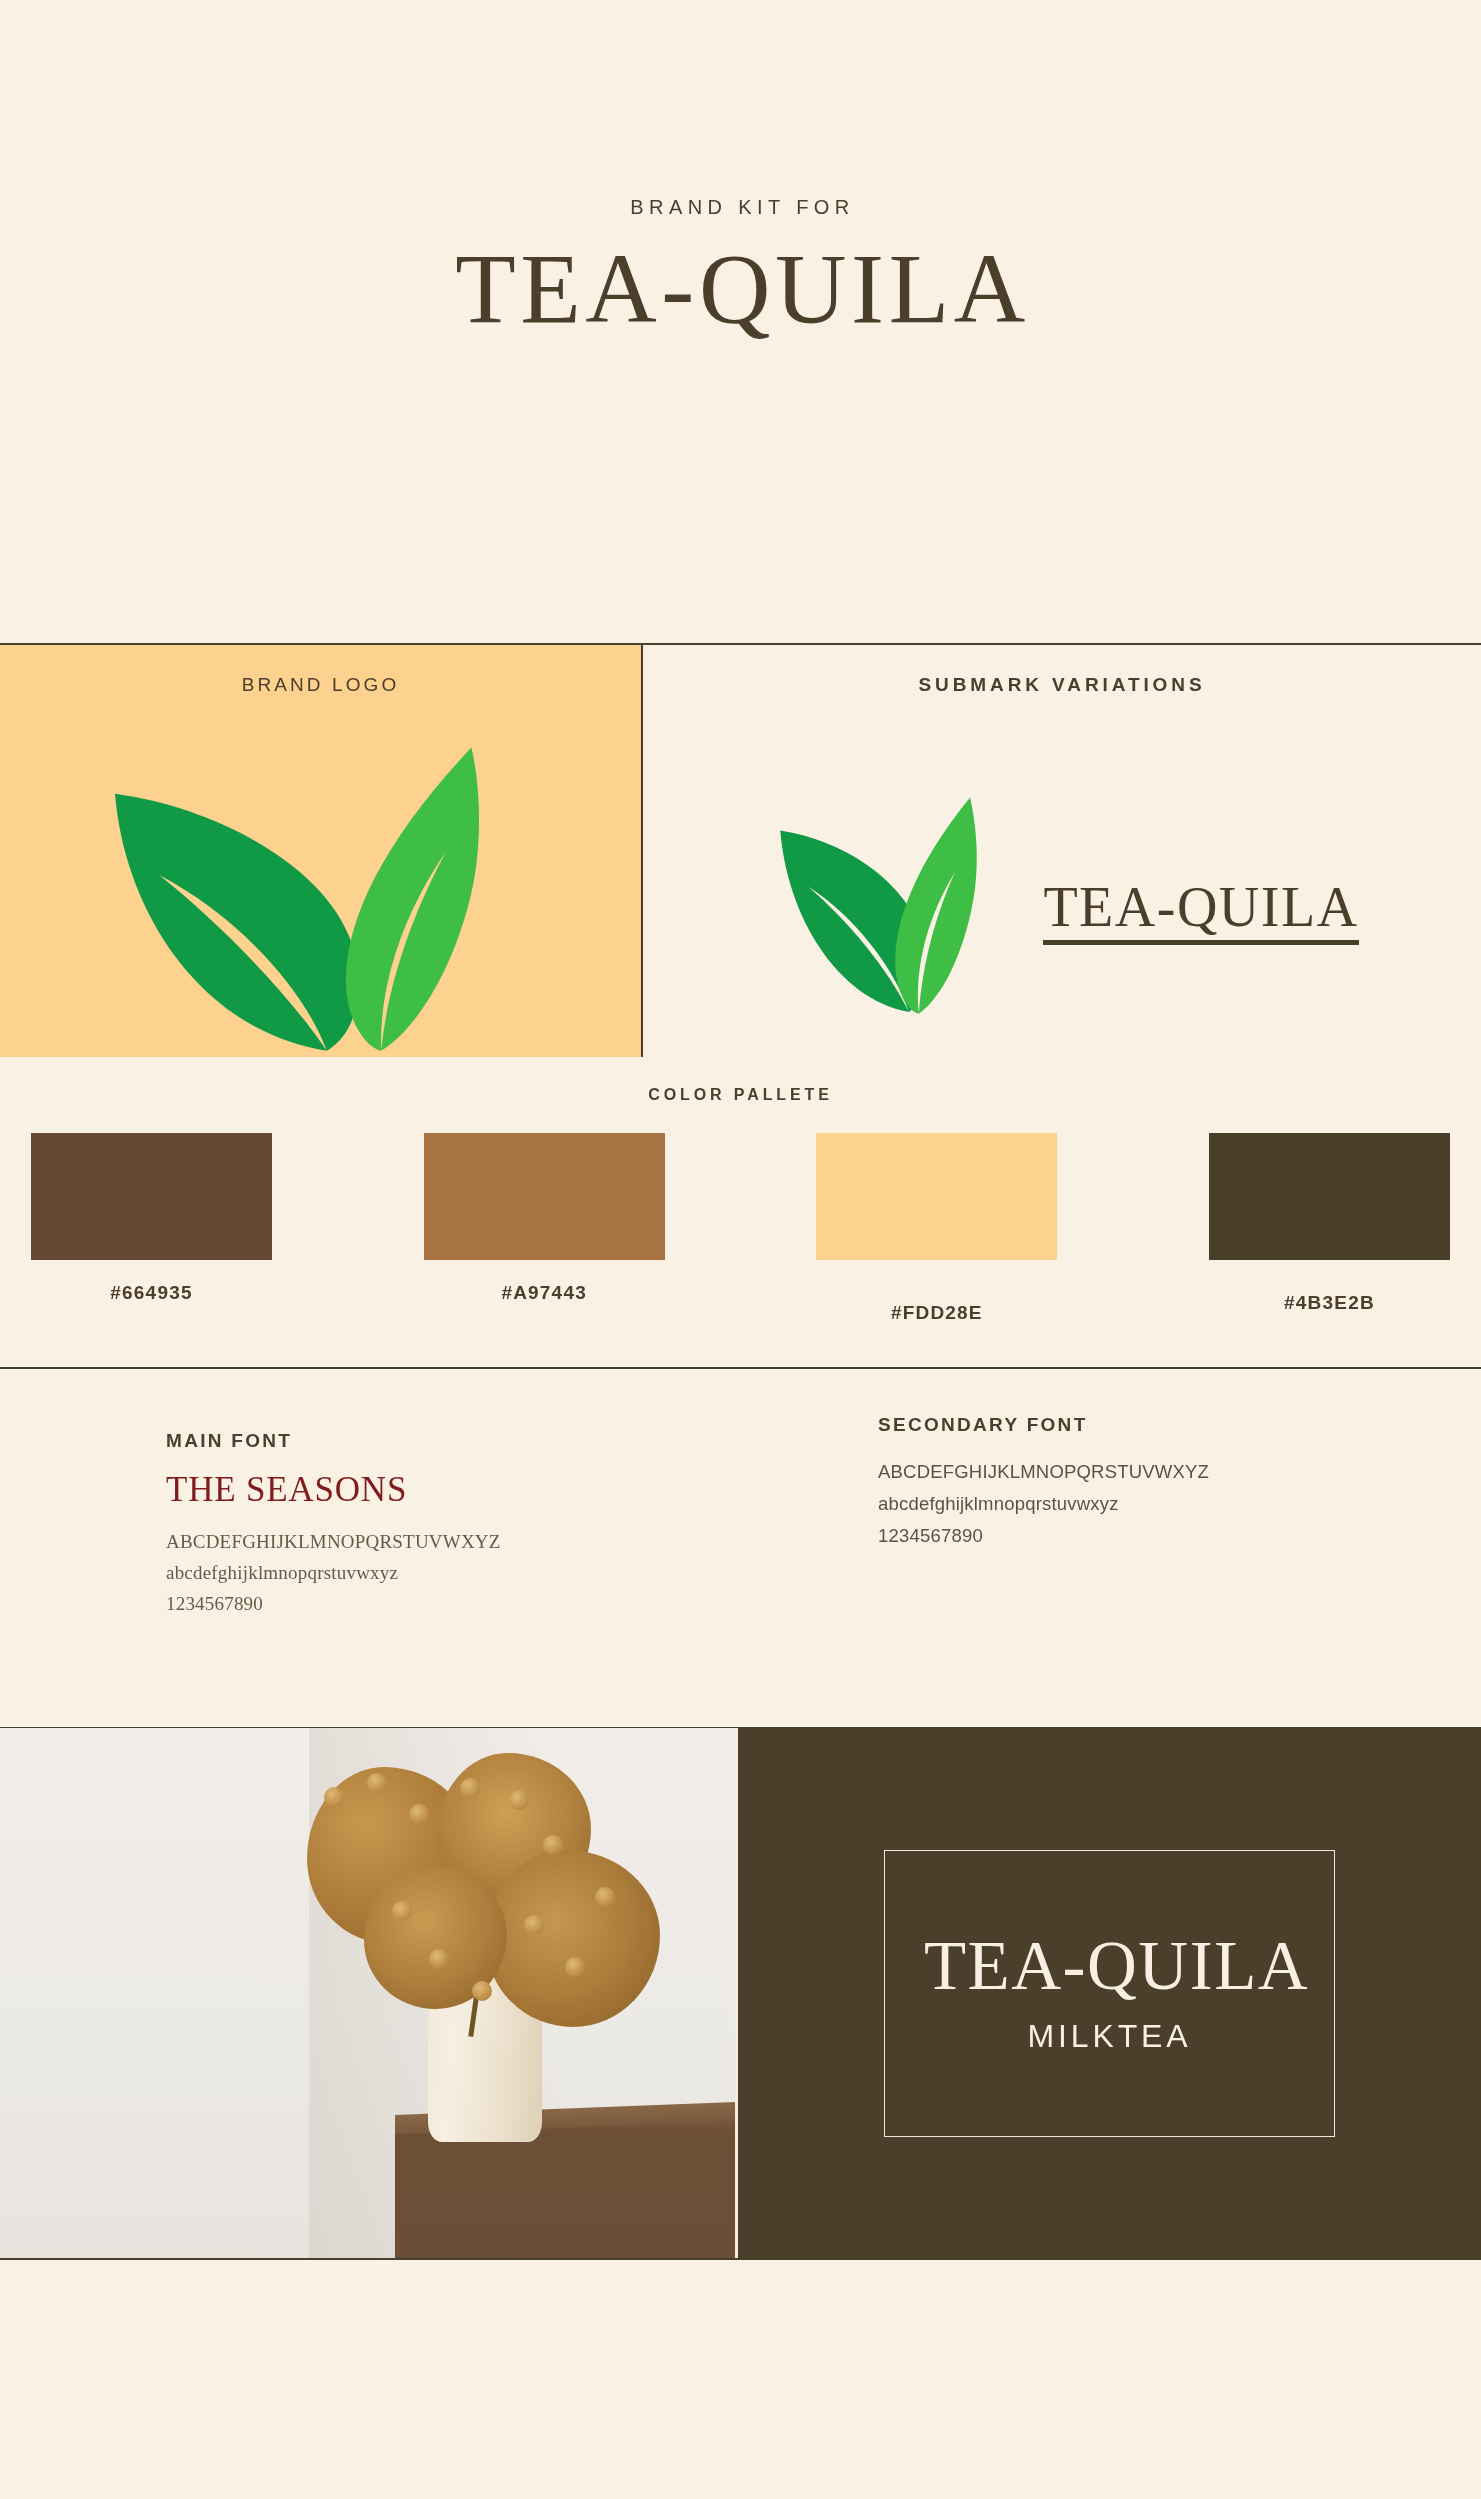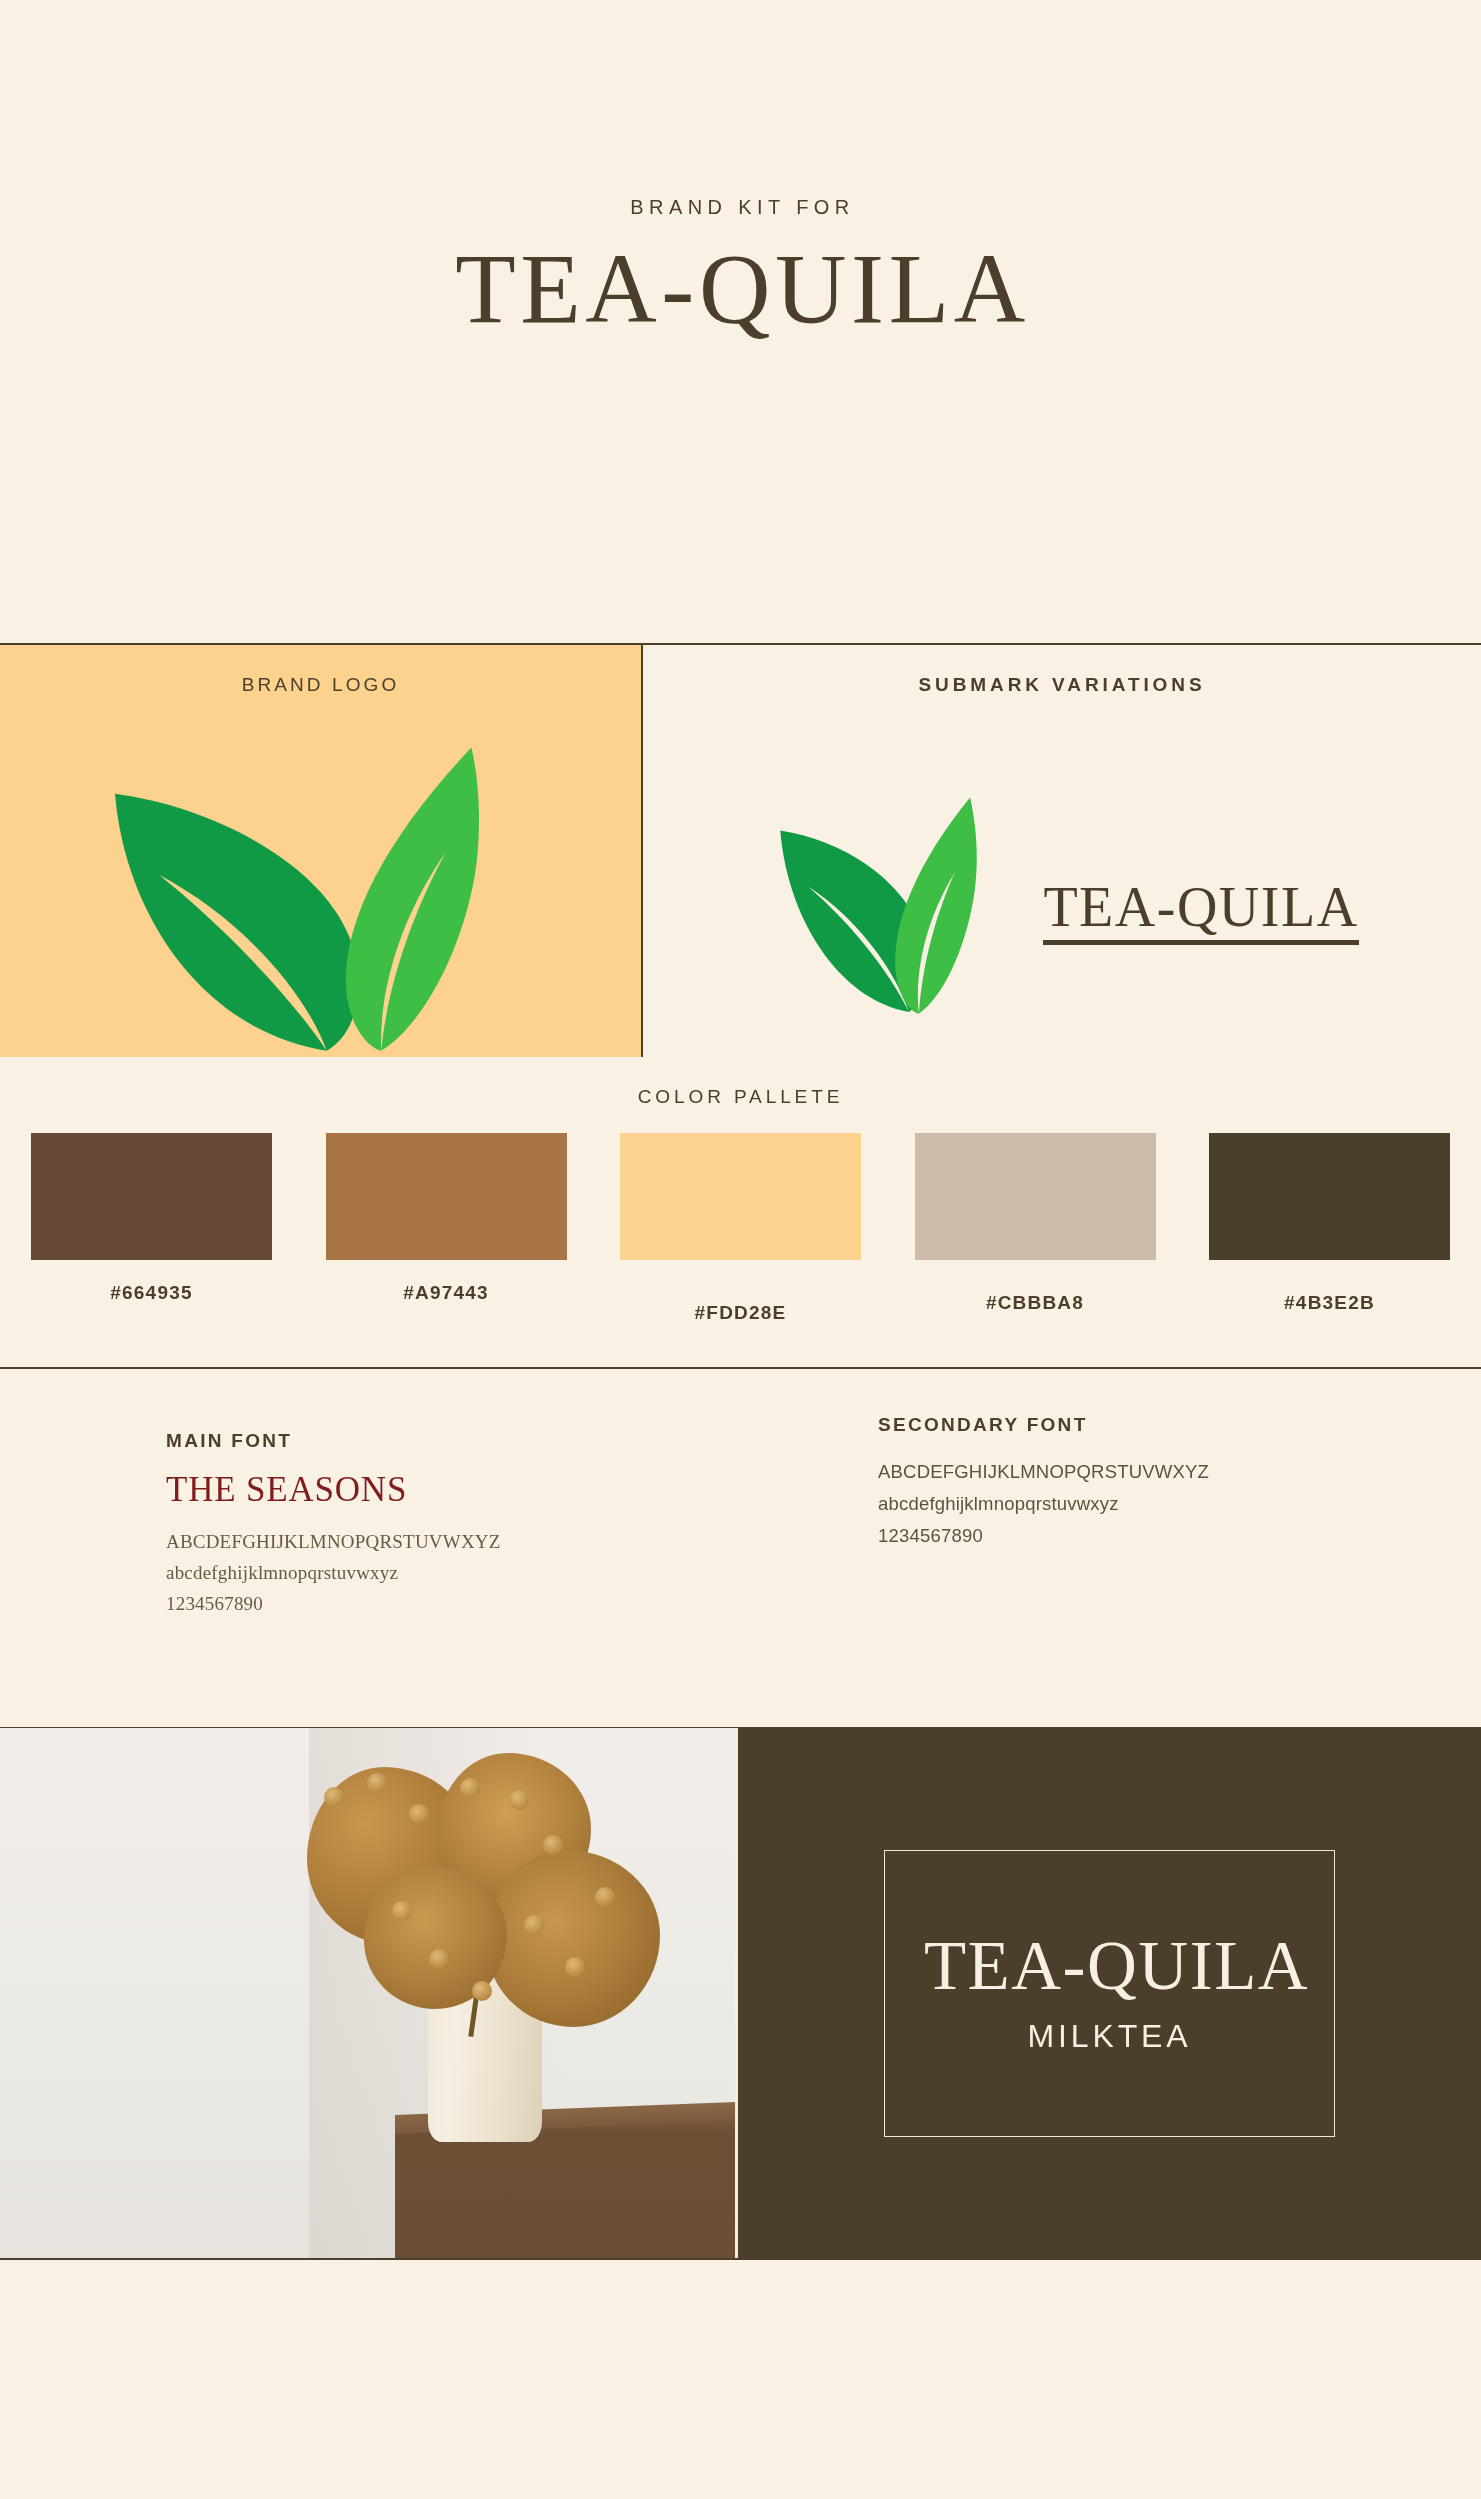--- a/index.html
+++ b/index.html
@@ -104,23 +104,23 @@
   
   .palette-band {
     position: absolute;
     left: 0; top: 1057px;
     width: 1481px; height: 312px;
     background: #faf1e5;
     border-bottom: 2.3px solid #4b3e2b;
   }
   .palette-title {
     text-align: center;
-    font-size: 19px;
+    font-size: 16px;
     letter-spacing: 3.9px;
-    font-weight: 400;
+    font-weight: 700;
     color: #4b3e2b;
     padding-top: 29px;
   }
   .swatch-row {
     position: absolute;
     left: 0; top: 76px;
     width: 1481px;
     height: 193px;
     display: flex;
     justify-content: space-between;
@@ -359,24 +359,20 @@
       <div class="swatch-cell">
         <div class="swatch-chip" style="background:#A97443"></div>
         <div class="swatch-code">#A97443</div>
       </div>
 
       <div class="swatch-cell offset">
         <div class="swatch-chip" style="background:#FDD28E"></div>
         <div class="swatch-code">#FDD28E</div>
       </div>
 
-      <div class="swatch-cell offset-sm">
-        <div class="swatch-chip" style="background:#CBBBA8"></div>
-        <div class="swatch-code">#CBBBA8</div>
-      </div>
 
       <div class="swatch-cell offset-sm">
         <div class="swatch-chip" style="background:#4B3E2B"></div>
         <div class="swatch-code">#4B3E2B</div>
       </div>
 
     </div>
   </div>
 
   <div class="fonts-band">

